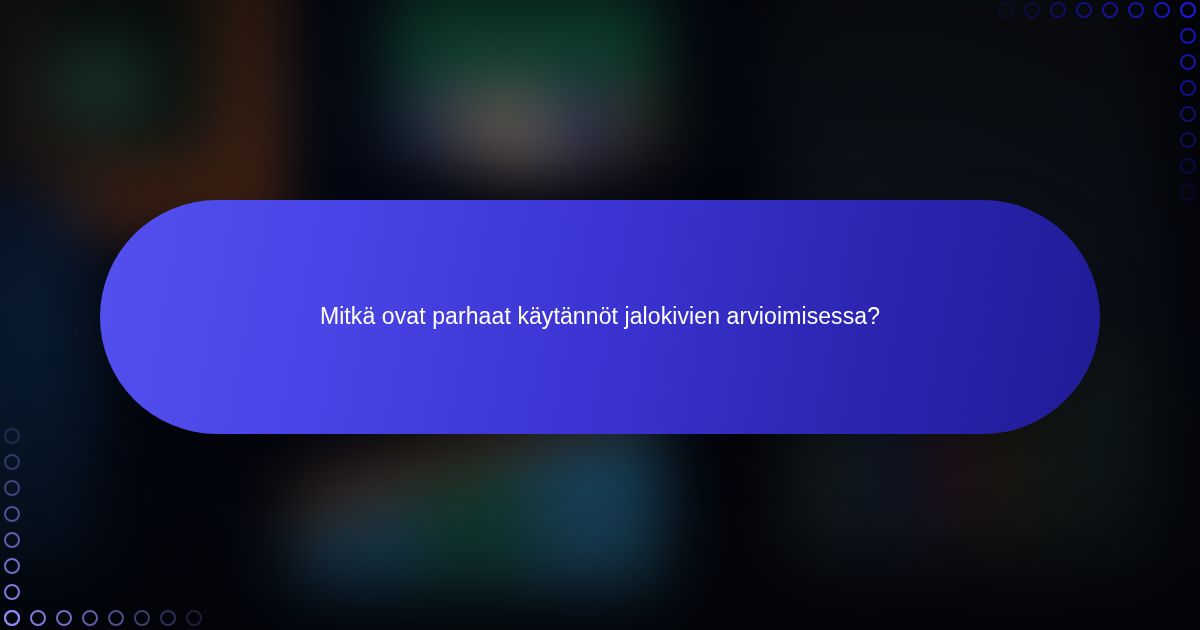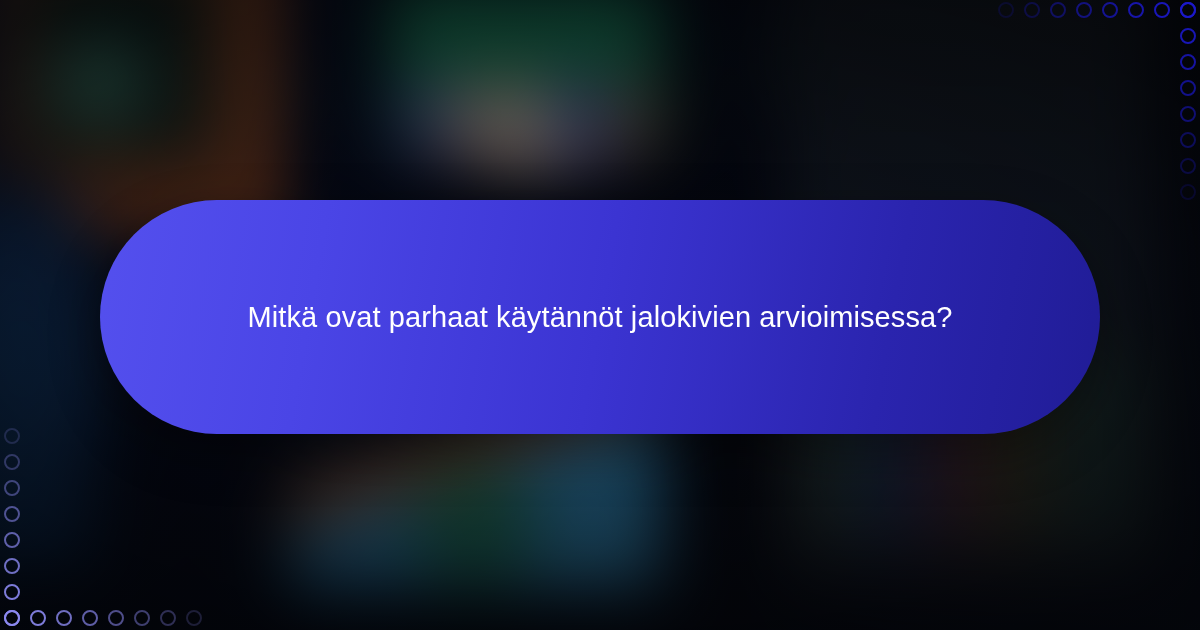--- a/index.html
+++ b/index.html
@@ -173,21 +173,21 @@
     display:flex;
     align-items:center;
     justify-content:center;
     padding:0 90px;
     box-shadow:0 18px 50px rgba(0,0,0,.35);
   }
 
   .question-text {
     color:#ffffff;
     font-family:"Liberation Sans", sans-serif;
-    font-size:29px;
+    font-size:23px;
     font-weight:400;
     line-height:1.62;
     text-align:center;
     letter-spacing:.1px;
     max-width:760px;
     text-rendering:optimizeLegibility;
   }
 </style>
 </head>
 <body>

